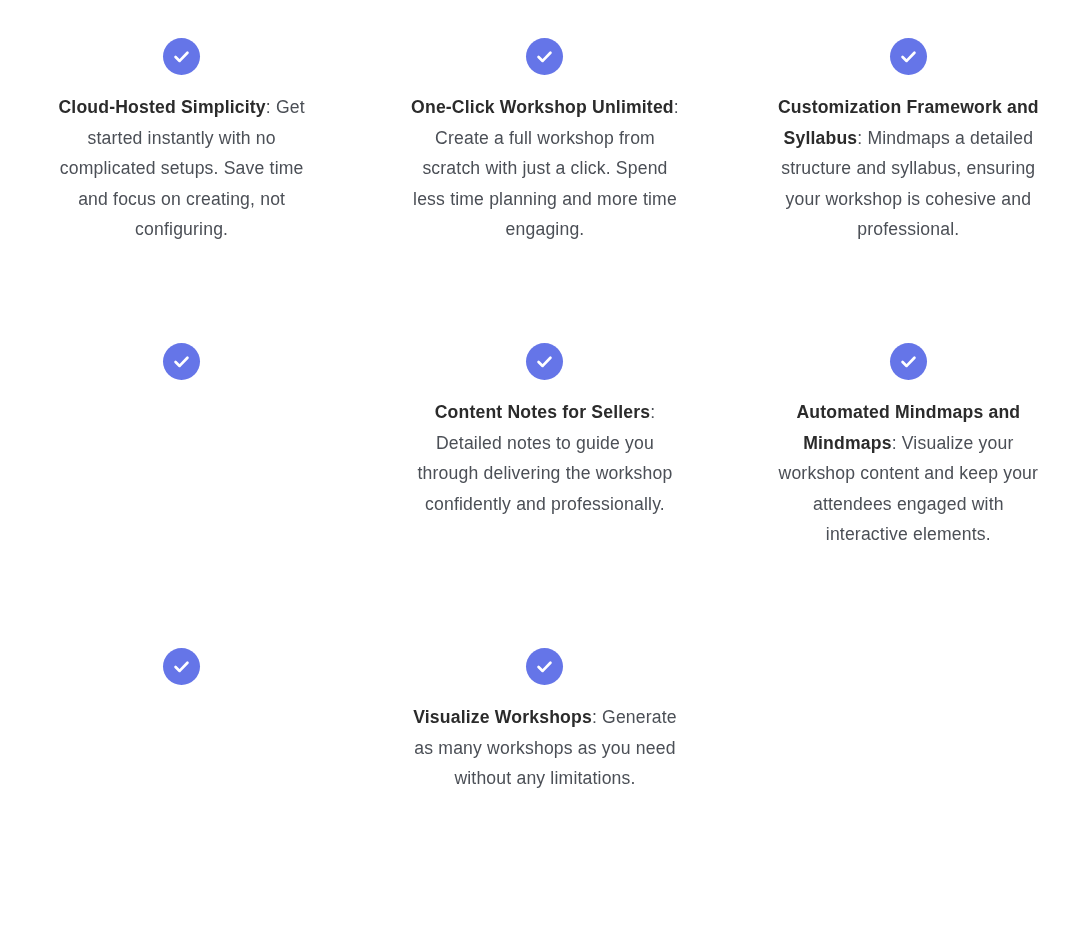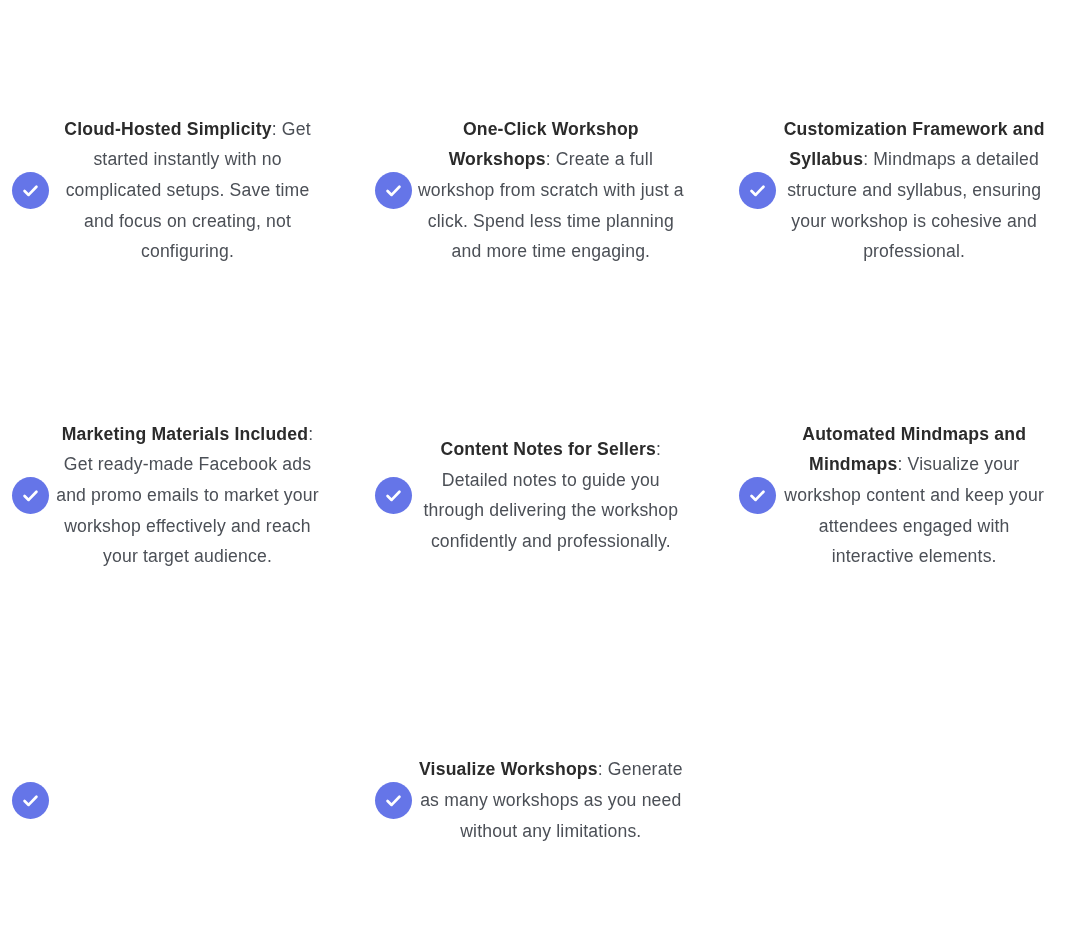--- a/index.html
+++ b/index.html
@@ -20,21 +20,21 @@
     display: grid;
     grid-template-columns: repeat(3, 1fr);
     grid-auto-rows: 305px;
     width: 1090px;
     box-sizing: border-box;
     padding-top: 38px;
   }
 
   .feature-card {
     display: flex;
-    flex-direction: row;
+    flex-direction: column;
     align-items: center;
     box-sizing: border-box;
     padding: 0 12px;
   }
 
   .check-badge {
     width: 37px;
     height: 37px;
     border-radius: 50%;
     background: #6575e8;
@@ -84,39 +84,38 @@
     </div>
     <p class="feature-text"><span class="feature-title">Cloud-Hosted Simplicity</span><span>: </span><span>Get started instantly with no complicated setups. Save time and focus on creating, not configuring.</span></p>
   </div>
 
   <div class="feature-card">
     <div class="check-badge">
       <svg viewBox="0 0 24 24" aria-hidden="true">
           <path d="M4.5 12.6 L9.6 17.6 L19.5 7.2" fill="none" stroke="#ffffff" stroke-width="3.4" stroke-linecap="round" stroke-linejoin="round"></path>
         </svg>
     </div>
-    <p class="feature-text"><span class="feature-title">One-Click Workshop Workshops</span><span>: </span><span>Create a full workshop from scratch with just a click. Spend less time planning and more time engaging.</span></p>
+    <p class="feature-text"><span class="feature-title">One-Click Workshop Unlimited</span><span>: </span><span>Create a full workshop from scratch with just a click. Spend less time planning and more time engaging.</span></p>
   </div>
 
   <div class="feature-card">
     <div class="check-badge">
       <svg viewBox="0 0 24 24" aria-hidden="true">
           <path d="M4.5 12.6 L9.6 17.6 L19.5 7.2" fill="none" stroke="#ffffff" stroke-width="3.4" stroke-linecap="round" stroke-linejoin="round"></path>
         </svg>
     </div>
     <p class="feature-text"><span class="feature-title">Customization Framework and Syllabus</span><span>: </span><span>Mindmaps a detailed structure and syllabus, ensuring your workshop is cohesive and professional.</span></p>
   </div>
 
   <div class="feature-card">
     <div class="check-badge">
       <svg viewBox="0 0 24 24" aria-hidden="true">
           <path d="M4.5 12.6 L9.6 17.6 L19.5 7.2" fill="none" stroke="#ffffff" stroke-width="3.4" stroke-linecap="round" stroke-linejoin="round"></path>
         </svg>
     </div>
-    <p class="feature-text"><span class="feature-title">Marketing Materials Included</span><span>: </span><span>Get ready-made Facebook ads and promo emails to market your workshop effectively and reach your target audience.</span></p>
   </div>
 
   <div class="feature-card">
     <div class="check-badge">
       <svg viewBox="0 0 24 24" aria-hidden="true">
           <path d="M4.5 12.6 L9.6 17.6 L19.5 7.2" fill="none" stroke="#ffffff" stroke-width="3.4" stroke-linecap="round" stroke-linejoin="round"></path>
         </svg>
     </div>
     <p class="feature-text"><span class="feature-title">Content Notes for Sellers</span><span>: </span><span>Detailed notes to guide you through delivering the workshop confidently and professionally.</span></p>
   </div>

